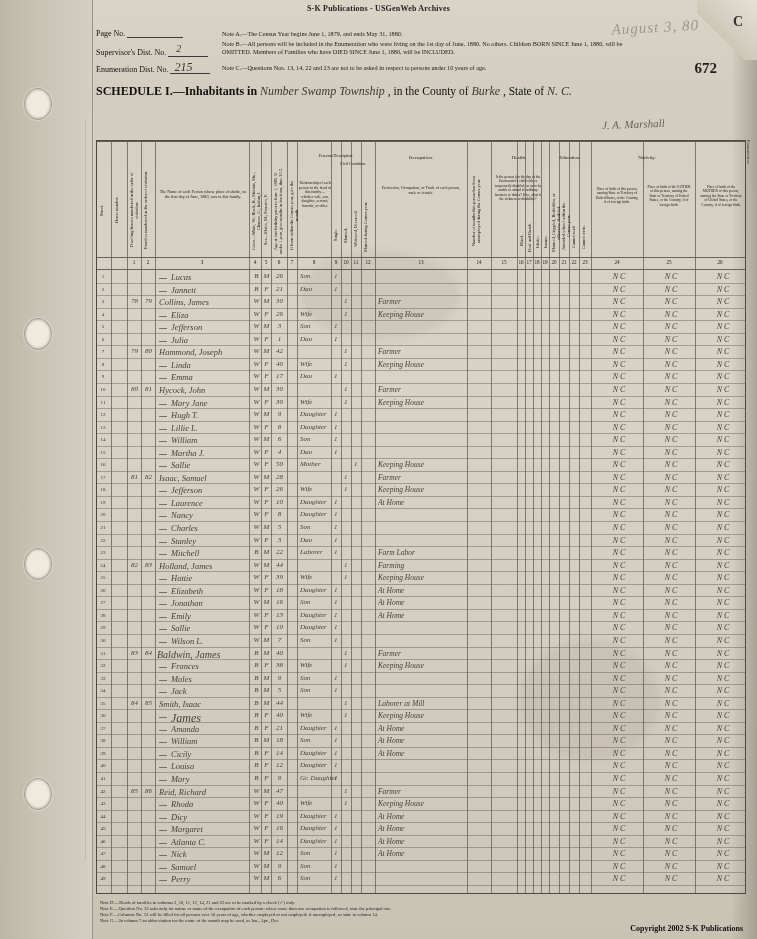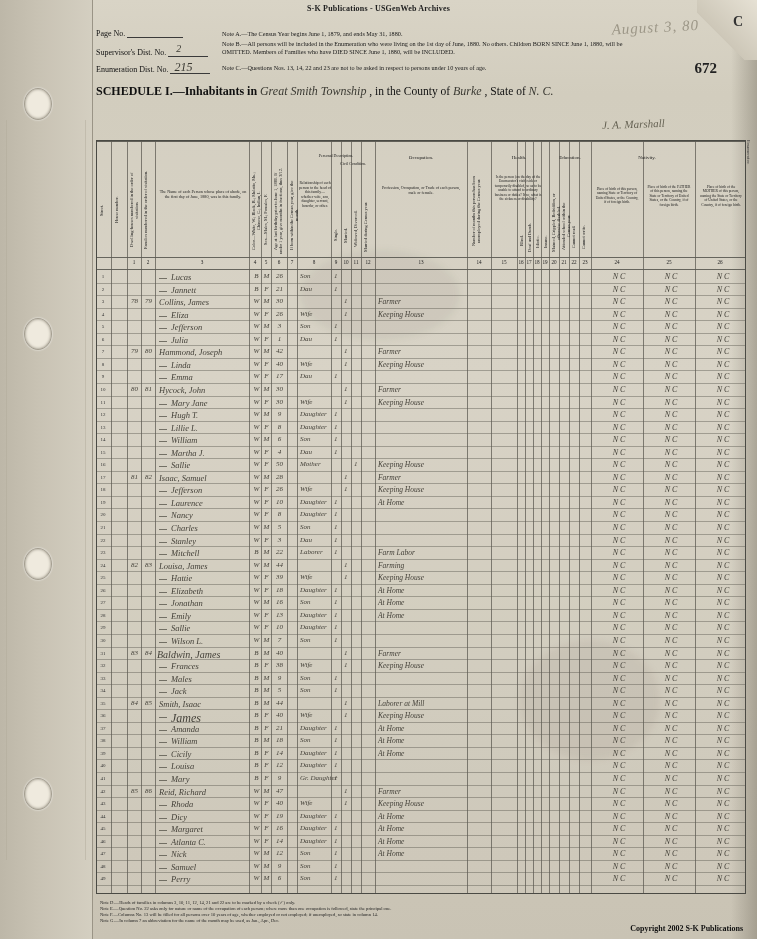--- a/index.html
+++ b/index.html
@@ -166,21 +166,21 @@
   </div>
 
   <div class="notes" style="top:30px;">Note A.—The Census Year begins June 1, 1879, and ends May 31, 1880.</div>
   <div class="notes" style="top:40px;">Note B.—All persons will be included in the Enumeration who were living on the 1st day of June, 1880. No others. Children BORN SINCE June 1, 1880, will be OMITTED. Members of Families who have DIED SINCE June 1, 1880, will be INCLUDED.</div>
   <div class="notes" style="top:64px;">Note C.—Questions Nos. 13, 14, 22 and 23 are not to be asked in respect to persons under 10 years of age.</div>
 
   <div class="pagenum">672</div>
 
   <div class="sched">
     <b>SCHEDULE I.—Inhabitants in</b>
-    <span class="hand" style="font-size:12px;">Great Smith Township</span>
+    <span class="hand" style="font-size:12px;">Number Swamp Township</span>
     <span>, in the County of</span>
     <span class="hand" style="font-size:12px;">Burke</span>
     <span>, State of</span>
     <span class="hand" style="font-size:12px;">N. C.</span>
   </div>
   <div class="sig">J. A. Marshall</div>
   <div style="position:absolute;right:6px;top:140px;font-size:5px;color:#333;writing-mode:vertical-rl;">Enumerator.</div>
 
   <div id="tbl">
 
@@ -565,21 +565,21 @@
         <div class="cell sm" style="left: 203px; top: 407.1px; width: 32px;;font-size:7px">Laborer</div>
         <div class="tick" style="left: 237px; top: 407.1px;">1</div>
         <div class="cell " style="left: 281px; top: 407.1px; width: 88px;;font-size:7.5px">Farm Labor</div>
         <div class="cell ctr" style="left: 500px; top: 407.1px; width: 44px;;text-align:center;font-size:8px">N C</div>
         <div class="cell ctr" style="left: 552px; top: 407.1px; width: 44px;;text-align:center;font-size:8px">N C</div>
         <div class="cell ctr" style="left: 604px; top: 407.1px; width: 44px;;text-align:center;font-size:8px">N C</div>
         <div class="hline" style="top: 430.2px;"></div>
         <div class="rownum" style="left: 1px; top: 421.65px;">24</div>
         <div class="cell ctr" style="left: 31px; top: 419.65px; width: 13px;;text-align:center;font-size:7px">82</div>
         <div class="cell ctr" style="left: 45px; top: 419.65px; width: 13px;;text-align:center;font-size:7px">83</div>
-        <div class="cell " style="left: 62px; top: 419.65px; width: 88px;;font-size:8.5px">Louisa, James</div>
+        <div class="cell " style="left: 62px; top: 419.65px; width: 88px;;font-size:8.5px">Holland, James</div>
         <div class="cell ctr" style="left: 154px; top: 419.65px; width: 11px;;text-align:center;font-size:7px">W</div>
         <div class="cell ctr" style="left: 165px; top: 419.65px; width: 9px;;text-align:center;font-size:7px">M</div>
         <div class="cell ctr" style="left: 176px; top: 419.65px; width: 13px;;text-align:center;font-size:7px">44</div>
         <div class="tick" style="left: 247px; top: 419.65px;">1</div>
         <div class="cell " style="left: 281px; top: 419.65px; width: 88px;;font-size:7.5px">Farming</div>
         <div class="cell ctr" style="left: 500px; top: 419.65px; width: 44px;;text-align:center;font-size:8px">N C</div>
         <div class="cell ctr" style="left: 552px; top: 419.65px; width: 44px;;text-align:center;font-size:8px">N C</div>
         <div class="cell ctr" style="left: 604px; top: 419.65px; width: 44px;;text-align:center;font-size:8px">N C</div>
         <div class="hline" style="top: 442.75px;"></div>
         <div class="rownum" style="left: 1px; top: 434.2px;">25</div>

